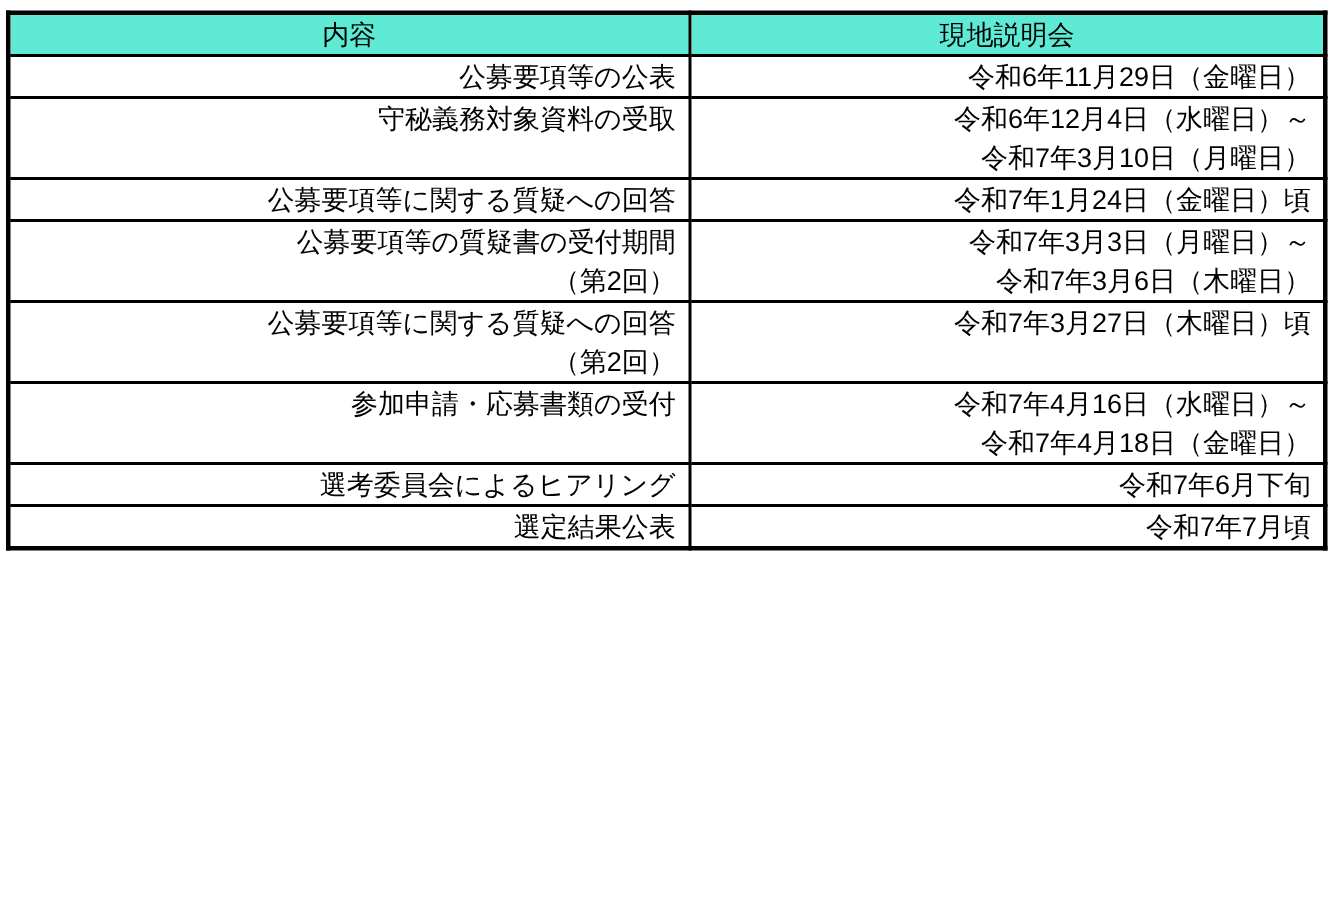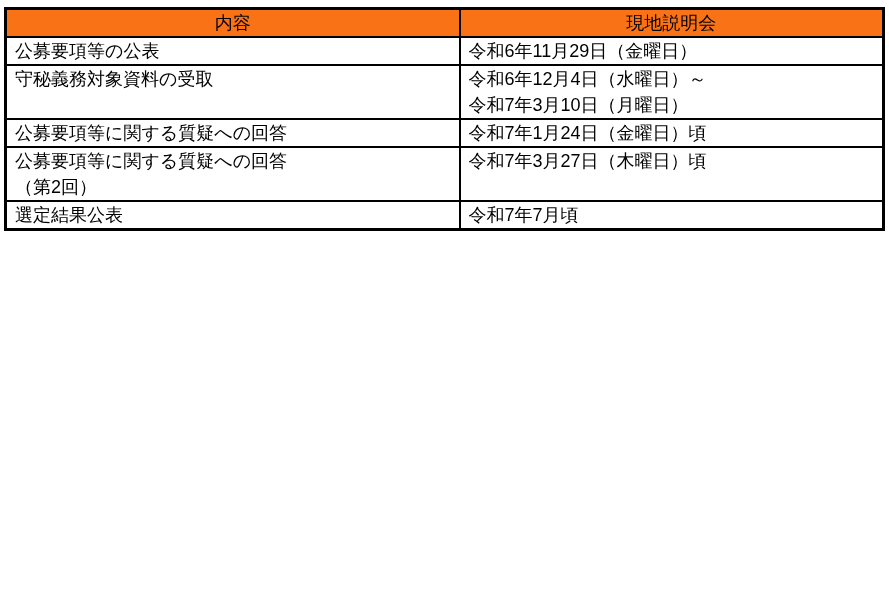--- a/index.html
+++ b/index.html
@@ -29,29 +29,29 @@
   }
   table.schedule col.c1 { width: 454px; }
   table.schedule th,
   table.schedule td {
     border: 2px solid #000000;
     line-height: 26px;
     vertical-align: top;
     overflow: hidden;
   }
   table.schedule th {
-    background: #f97316;
+    background: #5eead4;
     font-weight: normal;
     text-align: center;
     height: 26px;
     padding: 0;
   }
   table.schedule td {
     padding: 0 8px;
-    text-align: left;
+    text-align: right;
     white-space: pre-line;
   }
 </style>
 </head>
 <body>
 
 <div class="page">
   <table class="schedule">
     <colgroup>
       <col class="c1">
@@ -71,23 +71,38 @@
       <tr>
         <td>守秘義務対象資料の受取</td>
         <td>令和6年12月4日（水曜日）～
 令和7年3月10日（月曜日）</td>
       </tr>
       <tr>
         <td>公募要項等に関する質疑への回答</td>
         <td>令和7年1月24日（金曜日）頃</td>
       </tr>
       <tr>
+        <td>公募要項等の質疑書の受付期間
+（第2回）</td>
+        <td>令和7年3月3日（月曜日）～
+令和7年3月6日（木曜日）</td>
+      </tr>
+      <tr>
         <td>公募要項等に関する質疑への回答
 （第2回）</td>
         <td>令和7年3月27日（木曜日）頃</td>
+      </tr>
+      <tr>
+        <td>参加申請・応募書類の受付</td>
+        <td>令和7年4月16日（水曜日）～
+令和7年4月18日（金曜日）</td>
+      </tr>
+      <tr>
+        <td>選考委員会によるヒアリング</td>
+        <td>令和7年6月下旬</td>
       </tr>
       <tr>
         <td>選定結果公表</td>
         <td>令和7年7月頃</td>
       </tr>
     </tbody>
   </table>
 </div>
 
 </body></html>

